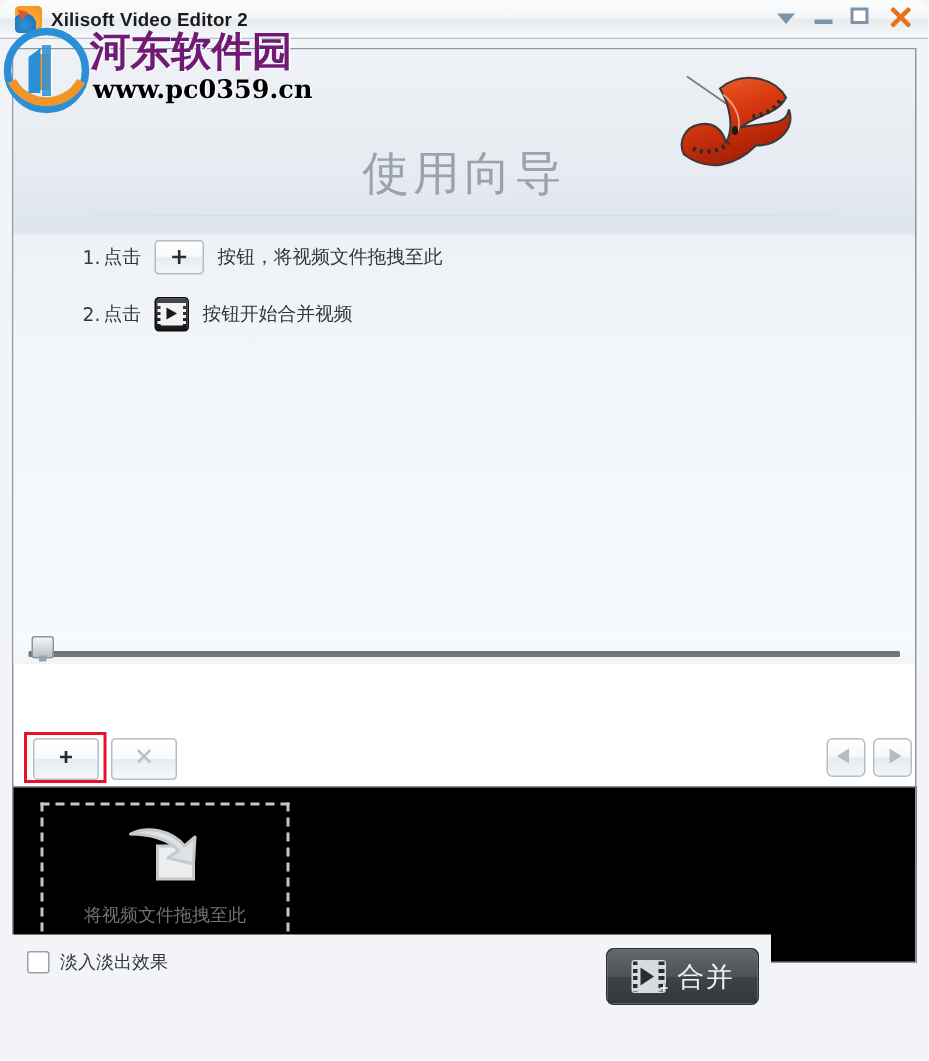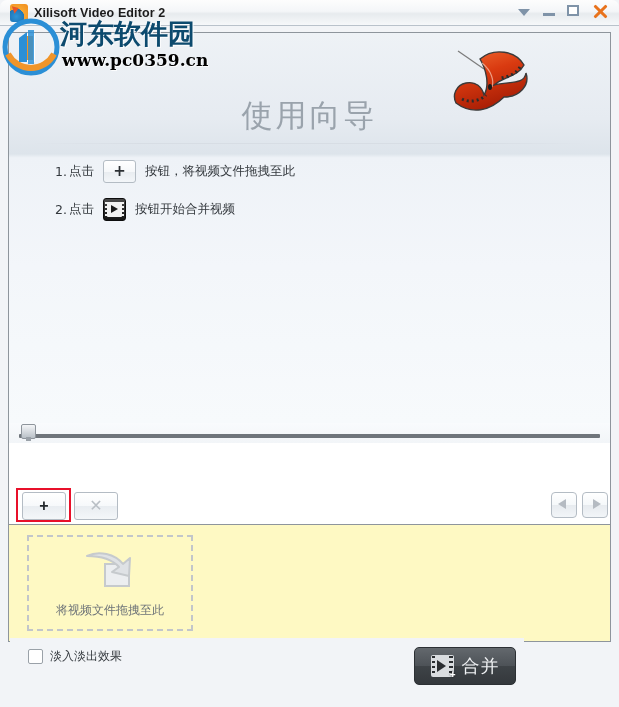--- a/index.html
+++ b/index.html
@@ -75,21 +75,21 @@
   .watermark {
     position: absolute; left: 2px; top: 14px; z-index: 40;
     pointer-events: none; width: 216px; height: 66px;
   }
   .wm-badge {
     position: absolute; left: 0; top: 4px; width: 58px; height: 58px;
   }
   .wm-text {
     position: absolute; left: 58px; top: 2px;
     font-family: "DejaVu Sans", sans-serif;
-    font-size: 27px; font-weight: bold; color: #0c4a6e;
+    font-size: 27px; font-weight: bold; color: #701a75;
     letter-spacing: 0px; white-space: nowrap;
     text-shadow: 1px 1px 0 rgba(255,255,255,.85);
   }
   .wm-url {
     position: absolute; left: 60px; top: 36px;
     font-family: "DejaVu Serif", serif;
     font-size: 17px; font-weight: bold; color: #000000;
     white-space: nowrap;
     text-shadow: 1px 1px 0 rgba(255,255,255,.85);
   }
@@ -297,21 +297,21 @@
     width: 0; height: 0;
     border-top: 5.5px solid transparent; border-bottom: 5.5px solid transparent;
   }
   .navbtn.prev::after { left: 6px;  border-right: 8px solid #b5bbc2; }
   .navbtn.next::after { right: 6px; border-left: 8px solid #b5bbc2; }
 
   
   .cliplist {
     position: absolute; left: 8px; top: 524px;
     width: 603px; height: 118px;
-    background: #fef9c3;
+    background: #000000;
     border: 1px solid #8e959c;
     box-sizing: border-box;
   }
   .dropzone {
     position: absolute; left: 18px; top: 10px;
     width: 166px; height: 96px;
     border: 2px dashed #c2c6ca;
     box-sizing: border-box;
     display: flex; flex-direction: column;
     align-items: center; justify-content: center;
@@ -319,23 +319,22 @@
   .drop-icon {
     width: 54px; height: 44px; margin-bottom: 10px; position: relative;
   }
   .drop-label {
     font-family: "DejaVu Sans", sans-serif;
     font-size: 12px; color: #6d7378; white-space: nowrap;
   }
 
   
   .bottombar {
-    position: absolute; left: 0; top: 638px; width: 514px; height: 62px;
+    position: absolute; left: 0; top: 623px; width: 514px; height: 62px;
     background: #f2f4f7;
-    margin-left: 10px;
   }
   .fade-check {
     position: absolute; left: 18px; top: 10px;
     display: flex; align-items: center; gap: 7px;
   }
   .cbox {
     width: 13px; height: 13px; background: #ffffff;
     border: 1px solid #9aa1a8; border-radius: 2px;
   }
   .fade-label {

